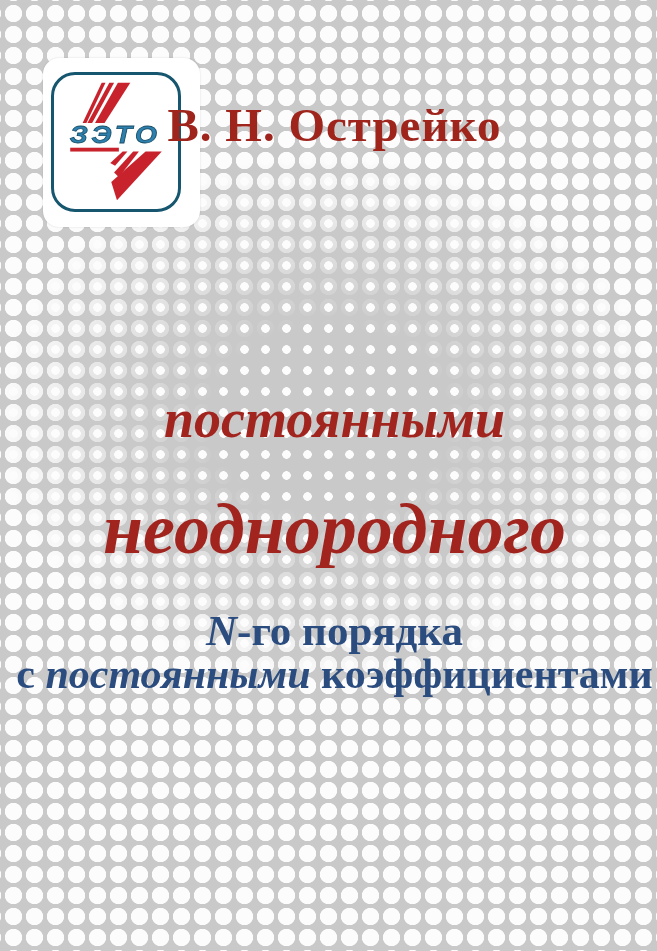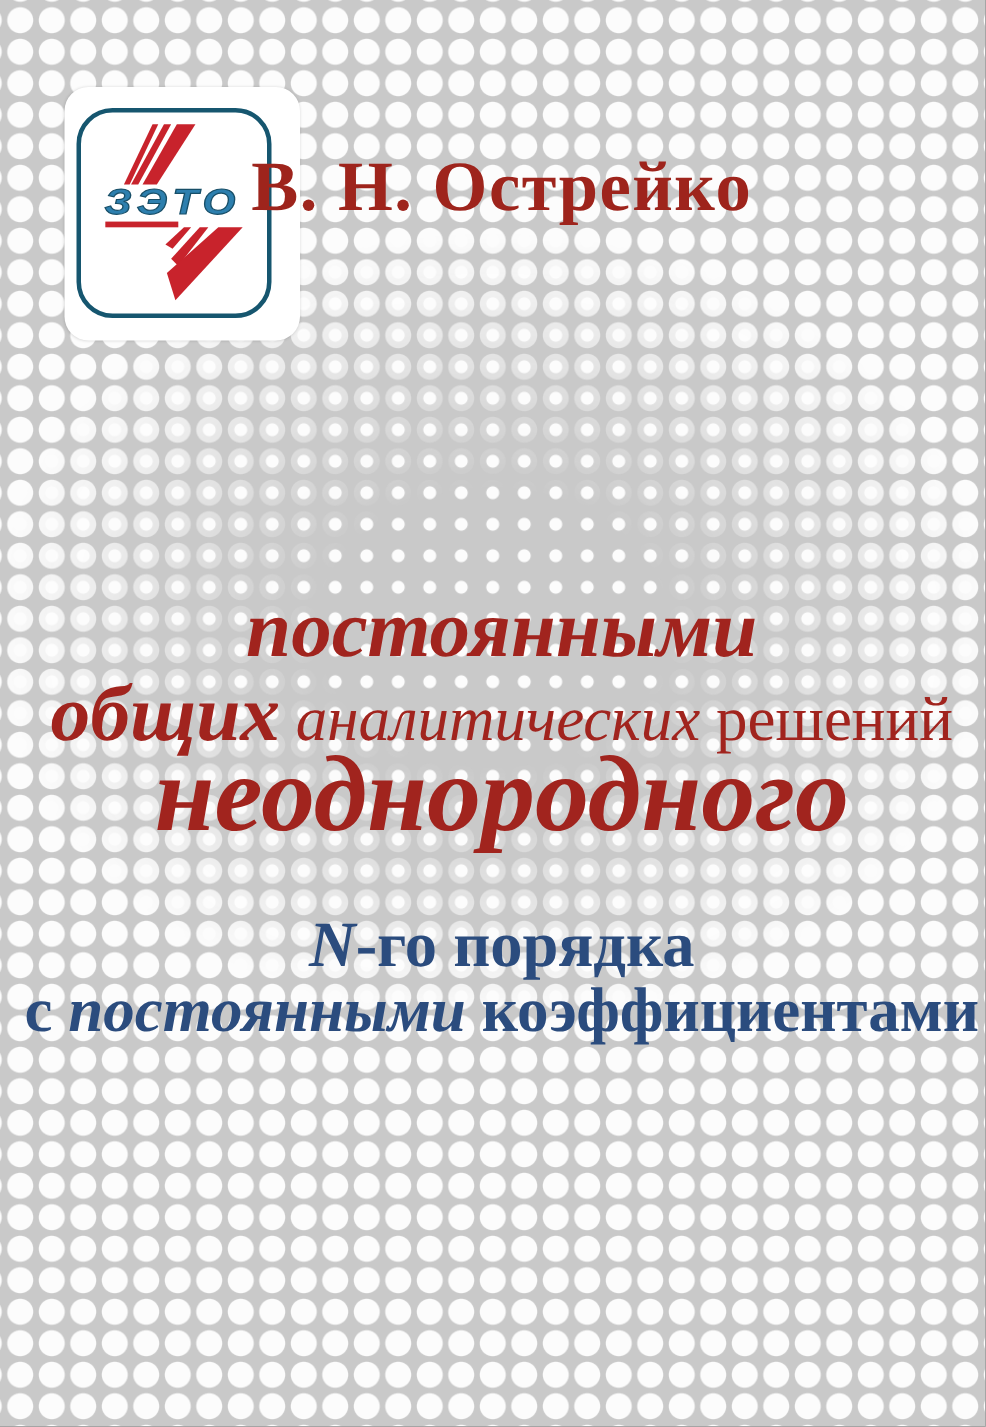--- a/index.html
+++ b/index.html
@@ -96,25 +96,20 @@
         <text x="64" y="71" text-anchor="middle" font-size="25" font-weight="bold" font-style="italic" letter-spacing="3" textLength="95" lengthAdjust="spacingAndGlyphs" fill="#2d7fae" stroke="#174e67" stroke-width="0.8" font-family="Liberation Sans, sans-serif">ЗЭТО</text>
       </svg>
     </div>
   </div>
 
   <div class="line author">В. Н. Острейко</div>
 
 
   <div class="line l-orig red-text">постоянными</div>
 
-  <div class="line l-obsh red-text">
-    <span class="w-big">общих</span>
-    <span class="w-ital">аналитических</span>
-    <span>решений</span>
-  </div>
 
   <div class="line l-neod red-text">неоднородного</div>
 
 
   <div class="line l-npor navy-text"><span class="n-sym">N</span><span>-го порядка</span></div>
 
   <div class="line l-post navy-text">
     <span>с</span>
     <span class="w-ital">постоянными</span>
     <span>коэффициентами</span>

